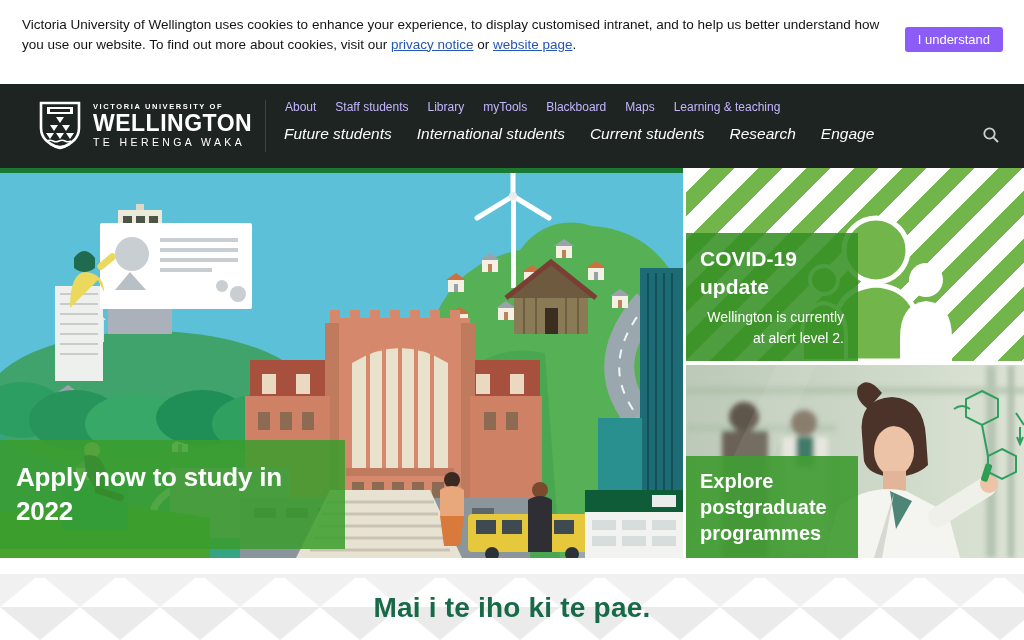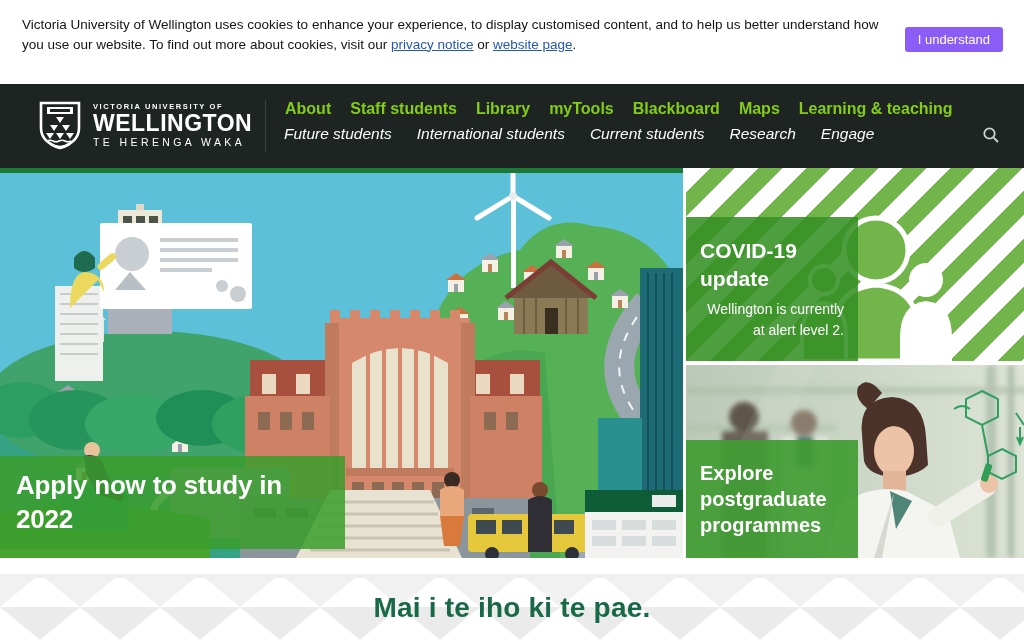--- a/index.html
+++ b/index.html
@@ -25,43 +25,43 @@
   
   .site-header { position:relative; height:84px; background:#1d2422;padding-left:13px; }
   .logo-wrap { position:absolute; left:38px; top:16px; display:flex; gap:11px; align-items:center; }
   .logo-text { color:#fff; }
   .logo-line1 { font-size:7.5px; letter-spacing:1.6px; font-weight:bold; }
   .logo-line2 { font-size:23px; font-weight:bold; letter-spacing:0.5px; line-height:1.05; }
   .logo-line3 { font-size:10.5px; letter-spacing:3.4px; margin-top:1px; }
   .header-divider { position:absolute; left:265px; top:16px; width:1px; height:52px; background:#3e4440; }
   .utility-nav { position:absolute; left:285px; top:100px-84px; }
   .utility-nav { top:16px; display:flex; gap:19px; }
-  .utility-nav span { font-size:16px; color:#84cc16; cursor:pointer;font-weight:bold; }
+  .utility-nav span { font-size:12px; color:#c4b5fd; cursor:pointer; }
   .main-nav { position:absolute; left:284px; top:41px; display:flex; gap:25px;font-style:italic; }
   .main-nav span { font-size:15.5px; color:#fcfdfc; cursor:pointer; }
   .search-btn { position:absolute; right:24px; top:42px; width:18px; height:18px; cursor:pointer; }
   
   .hero { display:flex; height:390px; }
   .hero-illustration { position:relative; width:683px; height:390px; overflow:hidden; }
   .hero-illustration svg { display:block; }
   .apply-overlay {
     position:absolute; left:0; bottom:9px; width:345px;
     background:rgba(58,158,44,0.85);
     color:#fff; font-weight:bold; font-size:26px; line-height:1.28;
-    padding:13px 16px; letter-spacing:-0.2px;
+    padding:21px 16px; letter-spacing:-0.2px;
   }
   .hero-right { width:341px; border-left:3px solid #fff; background:#fff; }
   .panel { position:relative; height:193px; overflow:hidden; cursor:pointer; }
   .covid-panel {
     margin-bottom:4px;
     background:repeating-linear-gradient(135deg,#ffffff 0 17px,#72b54a 17px 34px);
   }
   .panel-overlay {
     position:absolute; left:0; bottom:0; width:172px;
-    color:#fff; padding:20px 14px;
+    color:#fff; padding:12px 14px;
   }
   .covid-overlay { background:rgba(54,145,36,0.88); }
   .explore-overlay { background:rgba(66,156,52,0.93); }
   .panel-title { font-size:21px; font-weight:bold; line-height:1.3; }
   .panel-body { font-size:14px; line-height:1.5; margin-top:7px;text-align:right; }
   .explore-overlay .panel-title { font-size:20px; }
   .sil-svg, .photo-svg { position:absolute; inset:0; }
   
   .white-gap { height:16px; background:#fff; }
   .pattern-section { position:relative; height:66px; overflow:hidden; }
@@ -69,21 +69,21 @@
   .motto {
     position:relative; text-align:center; padding-top:18px;
     font-size:28px; font-weight:bold; color:#176947; letter-spacing:0.2px;
   }
 </style>
 </head>
 <body>
 
 <div class="cookie-banner">
   <div class="cookie-text">
-    <span>Victoria University of Wellington uses cookies to enhance your experience, to display customised content, and to help us better understand how you use our website. To find out more about cookies, visit our </span><a>privacy notice</a><span> or </span><a>website page</a><span>.</span>
+    <span>Victoria University of Wellington uses cookies to enhance your experience, to display customised intranet, and to help us better understand how you use our website. To find out more about cookies, visit our </span><a>privacy notice</a><span> or </span><a>website page</a><span>.</span>
   </div>
   <button class="cookie-btn">I understand</button>
 </div>
 
 <div class="site-header">
   <div class="logo-wrap">
     <svg width="44" height="50" viewBox="0 0 44 50">
       <path d="M3,3 H41 V28 Q41,42 22,48 Q3,42 3,28 Z" fill="none" stroke="#fff" stroke-width="2.6"></path>
       <rect x="9" y="7" width="26" height="7" fill="#fff"></rect>
       <rect x="12" y="9" width="20" height="3" fill="#1d2422"></rect>

